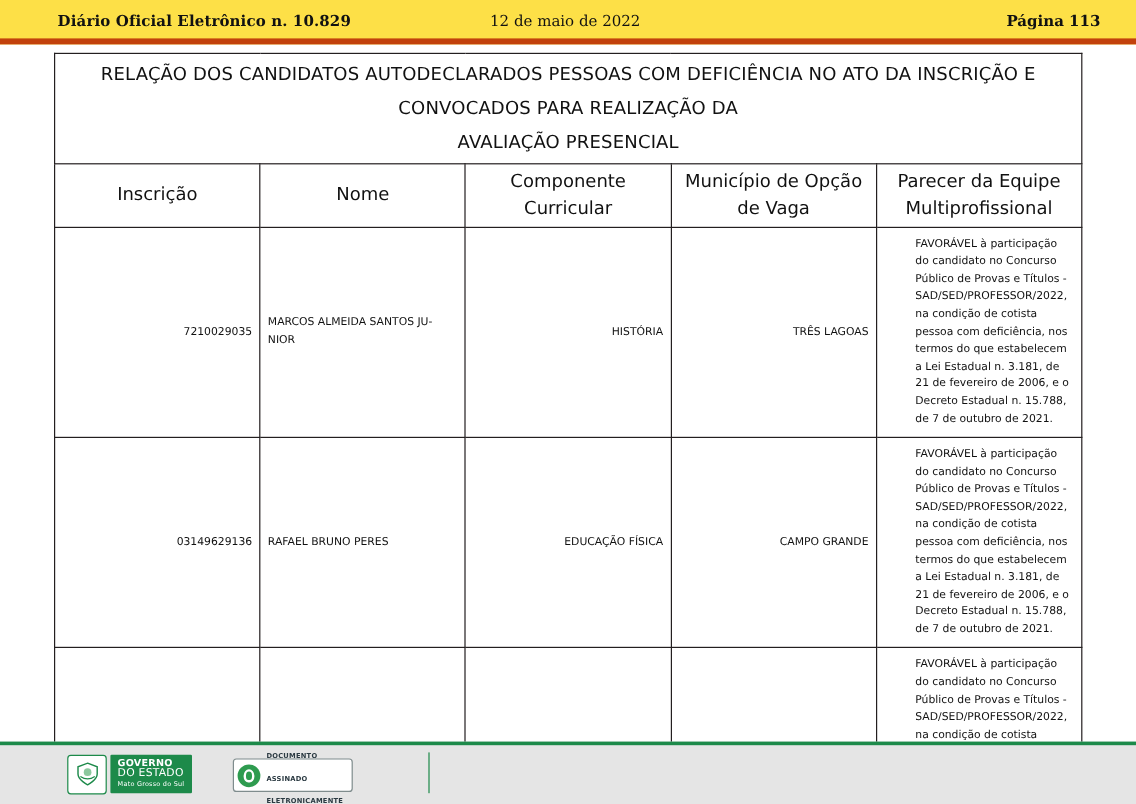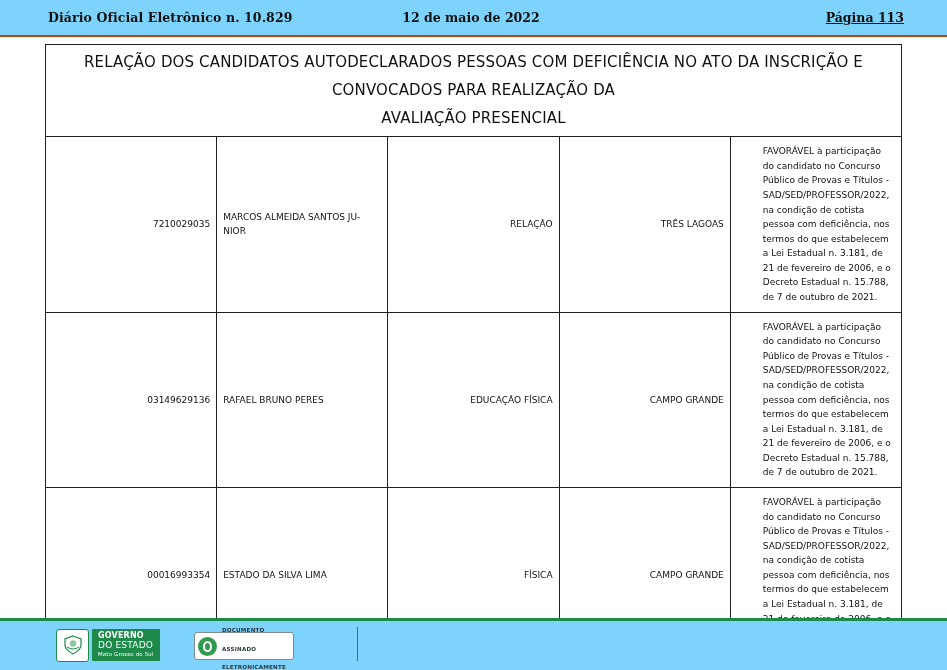--- a/index.html
+++ b/index.html
@@ -15,22 +15,22 @@
     position: relative;
     overflow: hidden;
   }
 
   
   .header-bar {
     position: absolute;
     top: 0; left: 0;
     width: 947px;
     height: 37px;
-    background: #7dd3fc;
-    border-bottom: 2px solid #c2410c;
+    background: #fde047;
+    border-bottom: 5px solid #c2410c;
     box-sizing: border-box;
   }
   .header-inner {
     position: relative;
     width: 947px;
     height: 34px;
     display: flex;
     align-items: center;
   }
   .hdr-left {
@@ -41,31 +41,30 @@
     font-weight: bold;
     color: #111111;
     letter-spacing: 0.1px;
   }
   .hdr-center {
     position: absolute;
     left: 0; right: 5px;
     text-align: center;
     font-family: "DejaVu Serif", serif;
     font-size: 12.5px;
-    font-weight: bold;
+    font-weight: normal;
     color: #111111;
   }
   .hdr-right {
     position: absolute;
-    right: 43px;
+    right: 30px;
     font-family: "DejaVu Serif", serif;
     font-size: 12.5px;
     font-weight: bold;
     color: #111111;
-    text-decoration: underline;
   }
 
   
   .doc-table {
     position: absolute;
     top: 44px;
     left: 45px;
     width: 857px;
     border-collapse: collapse;
     table-layout: fixed;
@@ -120,21 +119,21 @@
 
   
   .footer {
     position: absolute;
     left: 0;
     bottom: 0;
     width: 947px;
     height: 52px;
     border-top: 3px solid #1d8a4a;
     box-sizing: border-box;
-    background: #7dd3fc;
+    background: #e5e5e5;
   }
   .footer-inner {
     position: relative;
     width: 947px;
     height: 49px;
   }
   .gov-logo {
     position: absolute;
     left: 56px;
     top: 8px;
@@ -228,25 +227,38 @@
 </div>
 
 <table class="doc-table">
   <tbody>
     <tr>
       <td class="title-cell" colspan="5">
         <span>RELAÇÃO DOS CANDIDATOS AUTODECLARADOS PESSOAS COM DEFICIÊNCIA NO ATO DA INSCRIÇÃO E CONVOCADOS PARA REALIZAÇÃO DA</span><br>
         <span>AVALIAÇÃO PRESENCIAL</span>
       </td>
     </tr>
+    <tr>
+      <td class="col-head c-insc">Inscrição</td>
+      <td class="col-head c-nome" style="text-align:center">Nome</td>
+      <td class="col-head c-comp">
+        <span>Componente</span><br>
+        <span>Curricular</span>
+      </td>
+      <td class="col-head c-mun">
+        <span>Município de Opção</span><br>
+        <span>de Vaga</span>
+      </td>
+      <td class="col-head c-par" style="text-align:center">Parecer da Equipe Multiprofissional</td>
+    </tr>
 
     <tr class="body-row">
       <td class="c-insc">7210029035</td>
       <td class="c-nome">MARCOS ALMEIDA SANTOS JU-NIOR</td>
-      <td class="c-comp">RELAÇÃO</td>
+      <td class="c-comp">HISTÓRIA</td>
       <td class="c-mun">TRÊS LAGOAS</td>
       <td class="c-par">FAVORÁVEL à participação do candidato no Concurso Público de Provas e Títulos - SAD/SED/PROFESSOR/2022, na condição de cotista pessoa com deficiência, nos termos do que estabelecem a Lei Estadual n. 3.181, de 21 de fevereiro de 2006, e o Decreto Estadual n. 15.788, de 7 de outubro de 2021.</td>
     </tr>
 
     <tr class="body-row">
       <td class="c-insc">03149629136</td>
       <td class="c-nome">RAFAEL BRUNO PERES</td>
       <td class="c-comp">EDUCAÇÃO FÍSICA</td>
       <td class="c-mun">CAMPO GRANDE</td>
       <td class="c-par">FAVORÁVEL à participação do candidato no Concurso Público de Provas e Títulos - SAD/SED/PROFESSOR/2022, na condição de cotista pessoa com deficiência, nos termos do que estabelecem a Lei Estadual n. 3.181, de 21 de fevereiro de 2006, e o Decreto Estadual n. 15.788, de 7 de outubro de 2021.</td>

